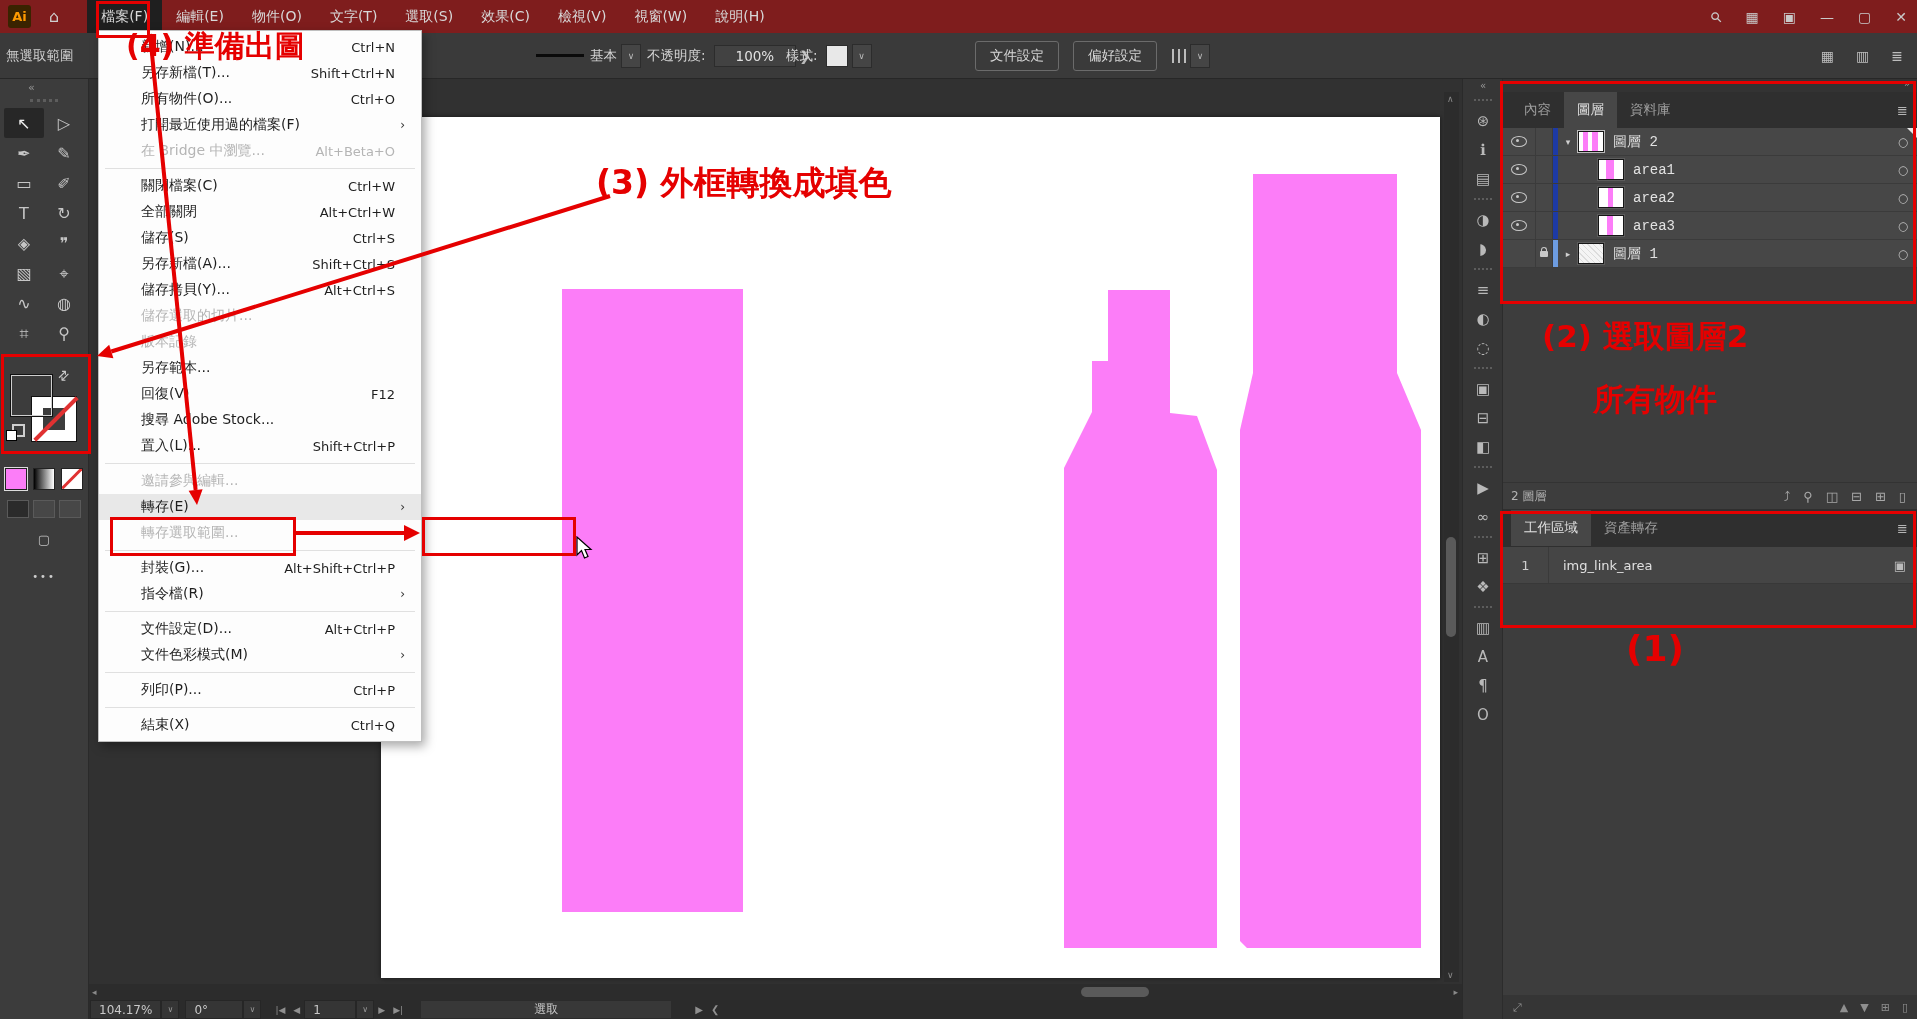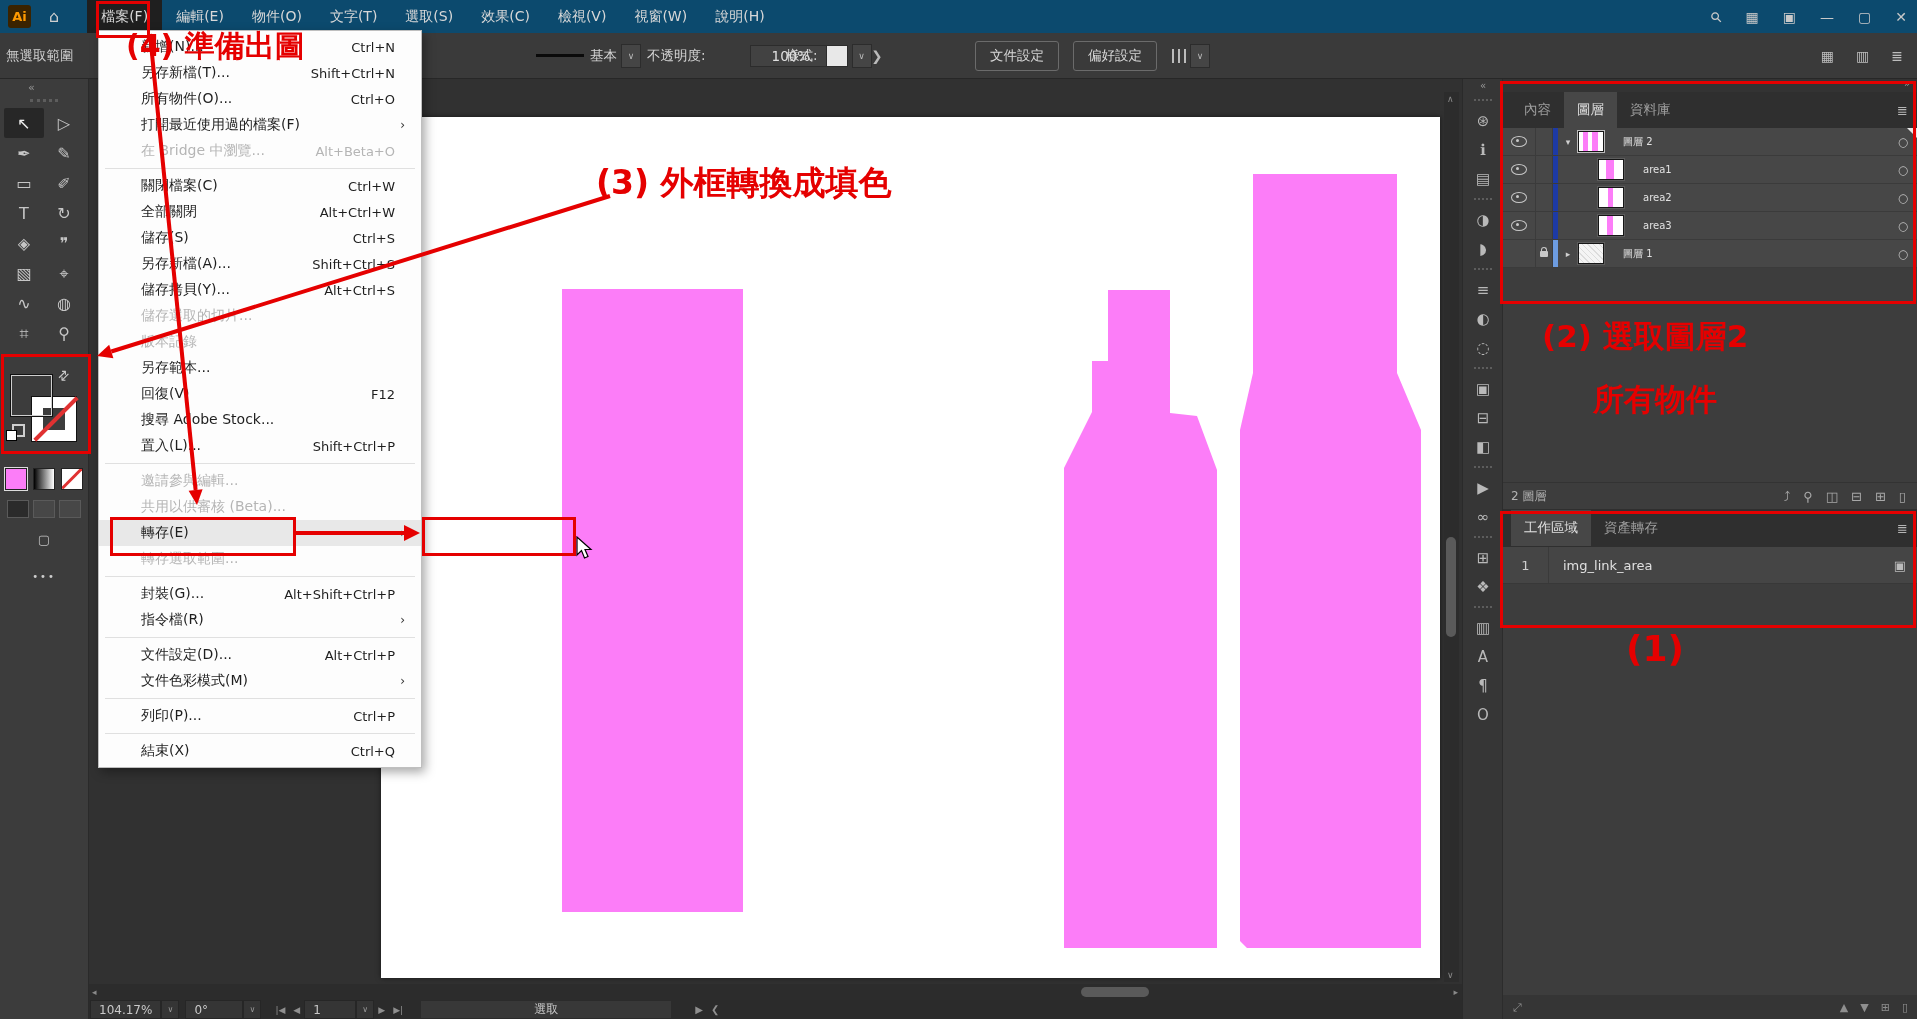--- a/index.html
+++ b/index.html
@@ -1,39 +1,39 @@
 <!DOCTYPE html>
 <html><head>
 <meta charset="utf-8">
 <style>
   html,body{margin:0;padding:0;background:#1d1d1d;}
   #page{position:relative;width:1917px;height:1019px;overflow:hidden;
         font-family:"DejaVu Sans","Liberation Sans",sans-serif;
         -webkit-font-smoothing:antialiased;color:#d6d6d6;}
   .abs{position:absolute;}
   
-  #menubar{left:0;top:0;width:1917px;height:33px;background:#0c4a6e;display:flex;align-items:center;z-index:10;}
+  #menubar{left:0;top:0;width:1917px;height:33px;background:#7f1d1d;display:flex;align-items:center;z-index:10;}
   #ailogo{width:23px;height:23px;margin-left:8px;background:#3a2300;color:#ff9a00;font-weight:bold;font-size:13px;
           display:flex;align-items:center;justify-content:center;border-radius:3px;}
   #homeicon{margin-left:18px;font-size:16px;color:#d0d0d0;}
   #menuitems{display:flex;margin-left:28px;}
   .mbitem{padding:0 14px;height:33px;display:flex;align-items:center;font-size:14px;color:#d8d8d8;}
   .mbitem:first-child{background:#1f1f1f;}
   #menubar-right{margin-left:auto;display:flex;align-items:center;gap:24px;margin-right:10px;}
   #menubar-right span{color:#c9c9c9;font-size:14px;}
   .rot45{display:inline-block;transform:rotate(-45deg);}
   
   #ctrlbar{left:0;top:33px;width:1917px;height:45px;background:#3a3a3a;border-bottom:1px solid #272727;
            display:flex;align-items:center;z-index:9;font-size:13.5px;}
   #sel-status{margin-left:6px;color:#cfcfcf;}
   #strokewidget{position:absolute;left:536px;display:flex;align-items:center;}
   #strokeline{width:48px;height:3px;background:#0a0a0a;margin-right:6px;}
   .ddbtn{width:18px;height:22px;background:#454545;border:1px solid #2c2c2c;color:#bbb;font-size:9px;
          display:flex;align-items:center;justify-content:center;margin-left:4px;}
-  #opacitygrp{position:absolute;left:647px;display:flex;align-items:center;gap:36px;}
+  #opacitygrp{position:absolute;left:647px;display:flex;align-items:center;}
   #opacityval{margin-left:8px;background:#424242;border:1px solid #2c2c2c;padding:2px 21px;color:#e0e0e0;}
   #opacityarr{margin-left:3px;color:#bbb;}
   #stylegrp{position:absolute;left:786px;display:flex;align-items:center;}
   #styleswatch{width:20px;height:20px;background:#e8e8e8;border:1px solid #2c2c2c;margin-left:8px;}
   .ctlbtn{border:1px solid #6b6b6b;border-radius:3px;padding:5px 14px;color:#d8d8d8;}
   #docsetup{position:absolute;left:975px;}
   #prefs{position:absolute;left:1073px;}
   #aligngrp{position:absolute;left:1172px;display:flex;align-items:center;color:#bbb;}
   #alignicon{width:14px;height:14px;background:repeating-linear-gradient(90deg,#bbb 0 2px,transparent 2px 6px);}
   #ctrl-right{position:absolute;right:14px;display:flex;gap:22px;color:#bdbdbd;font-size:14px;}
@@ -110,21 +110,21 @@
   .larrow{width:20px;text-align:center;color:#cfcfcf;font-size:9px;}
   .lrow.sub .larrow{visibility:hidden;}
   .lrow.sub .lthumb{margin-left:20px;}
   .lthumb{width:24px;height:19px;background:#fff;border:1px solid #161616;box-shadow:0 0 0 1px #5c5c5c;}
   .lrow.group .lthumb{box-shadow:0 0 0 1px #bbb;}
   .t-group .lthumb{background:linear-gradient(90deg,#fff 0 18%,#fc7df8 18% 38%,#fff 38% 55%,#fc7df8 55% 80%,#fff 80%);}
   .t-a1 .lthumb{background:linear-gradient(90deg,#fff 0 30%,#fc7df8 30% 62%,#fff 62%);}
   .t-a2 .lthumb{background:linear-gradient(90deg,#fff 0 36%,#fc7df8 36% 58%,#fff 58%);}
   .t-a3 .lthumb{background:linear-gradient(90deg,#fff 0 34%,#fc7df8 34% 60%,#fff 60%);}
   .t-sketch .lthumb{background:repeating-linear-gradient(45deg,#f4f4f4 0 3px,#dcdcdc 3px 4px);}
-  .lname{margin-left:19px;font-size:10px;color:#e2e2e2;flex:1;}
+  .lname{margin-left:9px;font-size:14px;color:#e2e2e2;flex:1;font-family:Liberation Mono, monospace;}
   .ltarget{width:30px;text-align:center;color:#c0c0c0;font-size:12px;}
   .lrow.selmark::after{content:'';position:absolute;right:0;top:0;border-left:11px solid transparent;border-top:11px solid #e8e8e8;}
   #layerempty{flex:0 0 214px;background:#3d3d3d;}
   #layersfooter{height:26px;background:#3d3d3d;border-top:1px solid #333;display:flex;align-items:center;font-size:12px;color:#b5b5b5;}
   #layersfooter .cnt{margin-left:8px;}
   #lficons{margin-left:auto;margin-right:12px;display:flex;gap:13px;color:#a8a8a8;font-size:13px;}
   #ab-tabs{height:38px;}
   .abrow{height:36px;background:#454545;border-bottom:1px solid #383838;display:flex;align-items:center;font-size:13px;}
   .abnum{width:45px;text-align:center;color:#cfcfcf;border-right:1px solid #3a3a3a;height:100%;display:flex;align-items:center;justify-content:center;}
   .abname{margin-left:14px;color:#e0e0e0;flex:1;}
@@ -537,25 +537,20 @@
       <div class="mi sep">
         
         
         
       </div>
       <div class="mi disabled">
         <span class="lab">邀請參與編輯...</span>
         <span class="sc"></span>
         <span class="sub"></span>
       </div>
-      <div class="mi disabled">
-        <span class="lab">共用以供審核 (Beta)...</span>
-        <span class="sc"></span>
-        <span class="sub"></span>
-      </div>
       <div class="mi hover">
         <span class="lab">轉存(E)</span>
         <span class="sc"></span>
         <span class="sub">›</span>
       </div>
       <div class="mi disabled">
         <span class="lab">轉存選取範圍...</span>
         <span class="sc"></span>
         <span class="sub"></span>
       </div>

